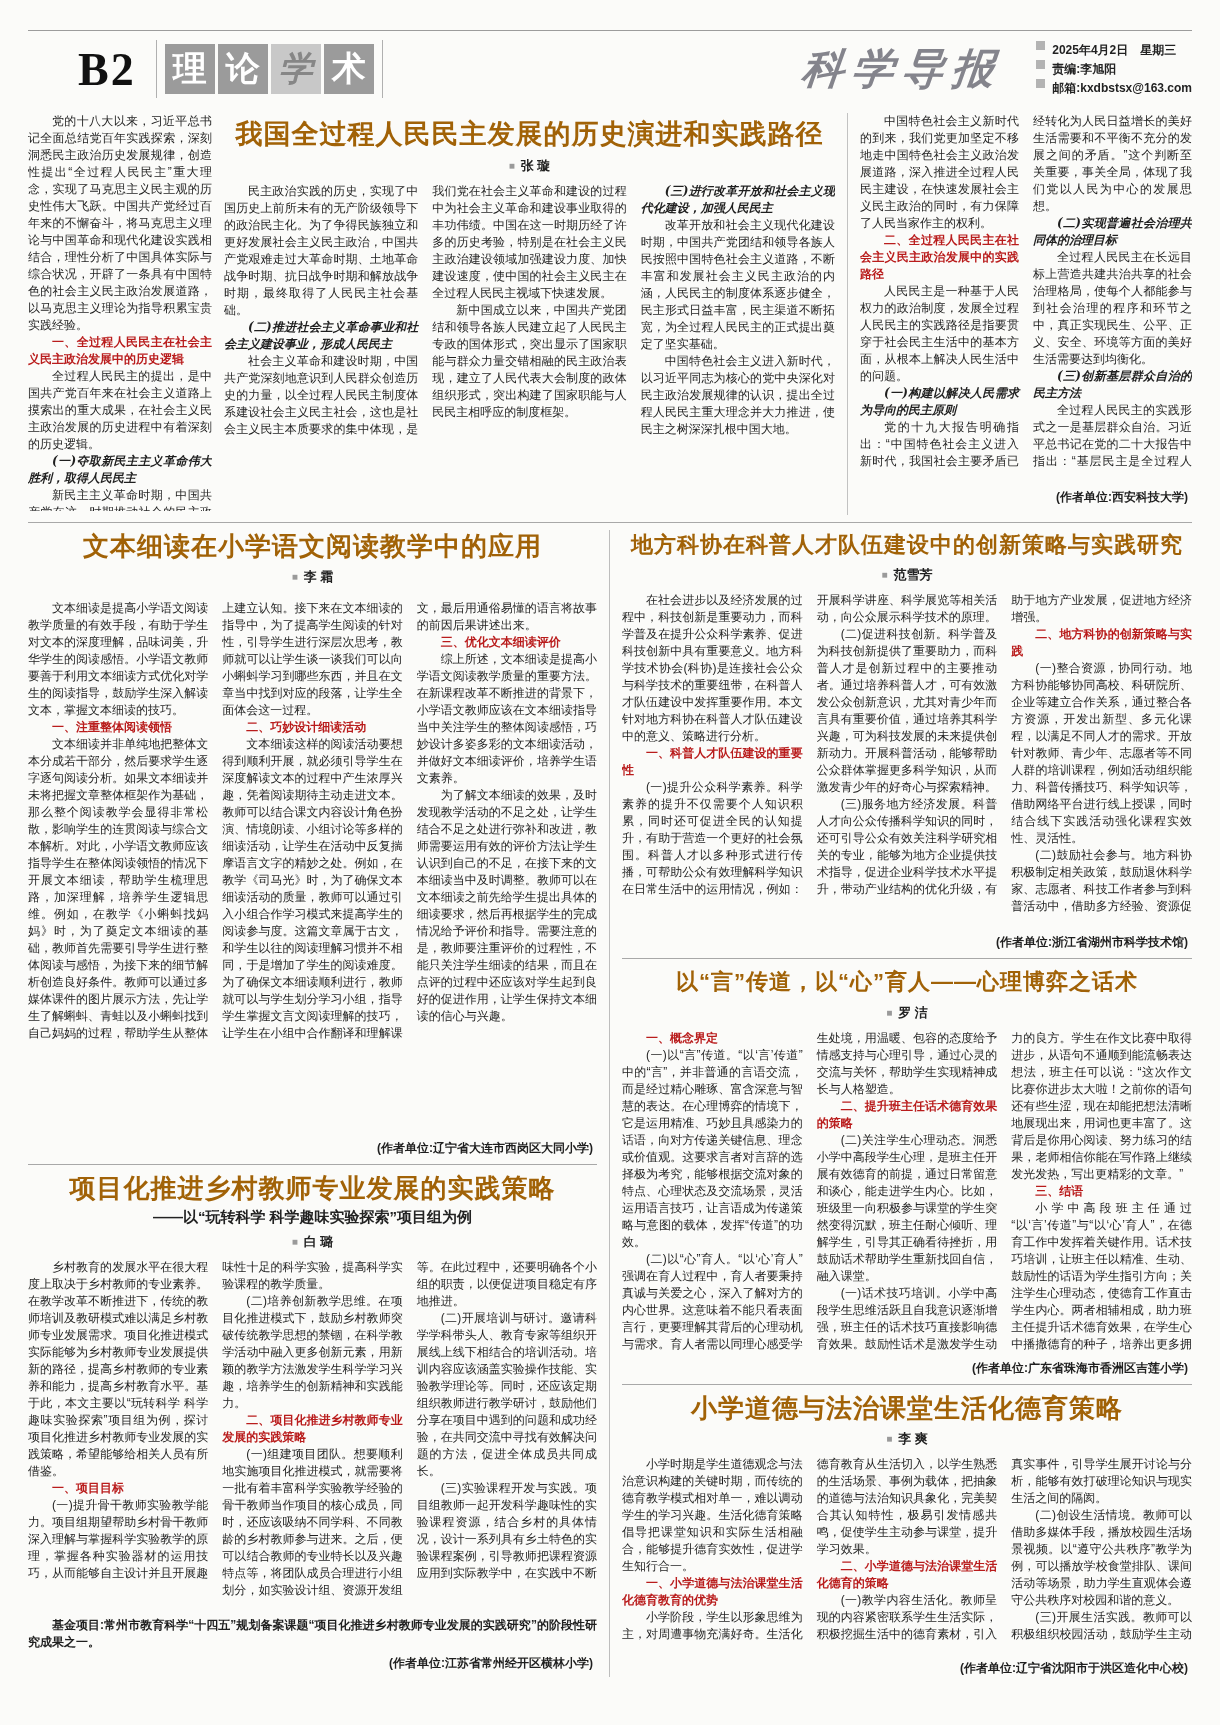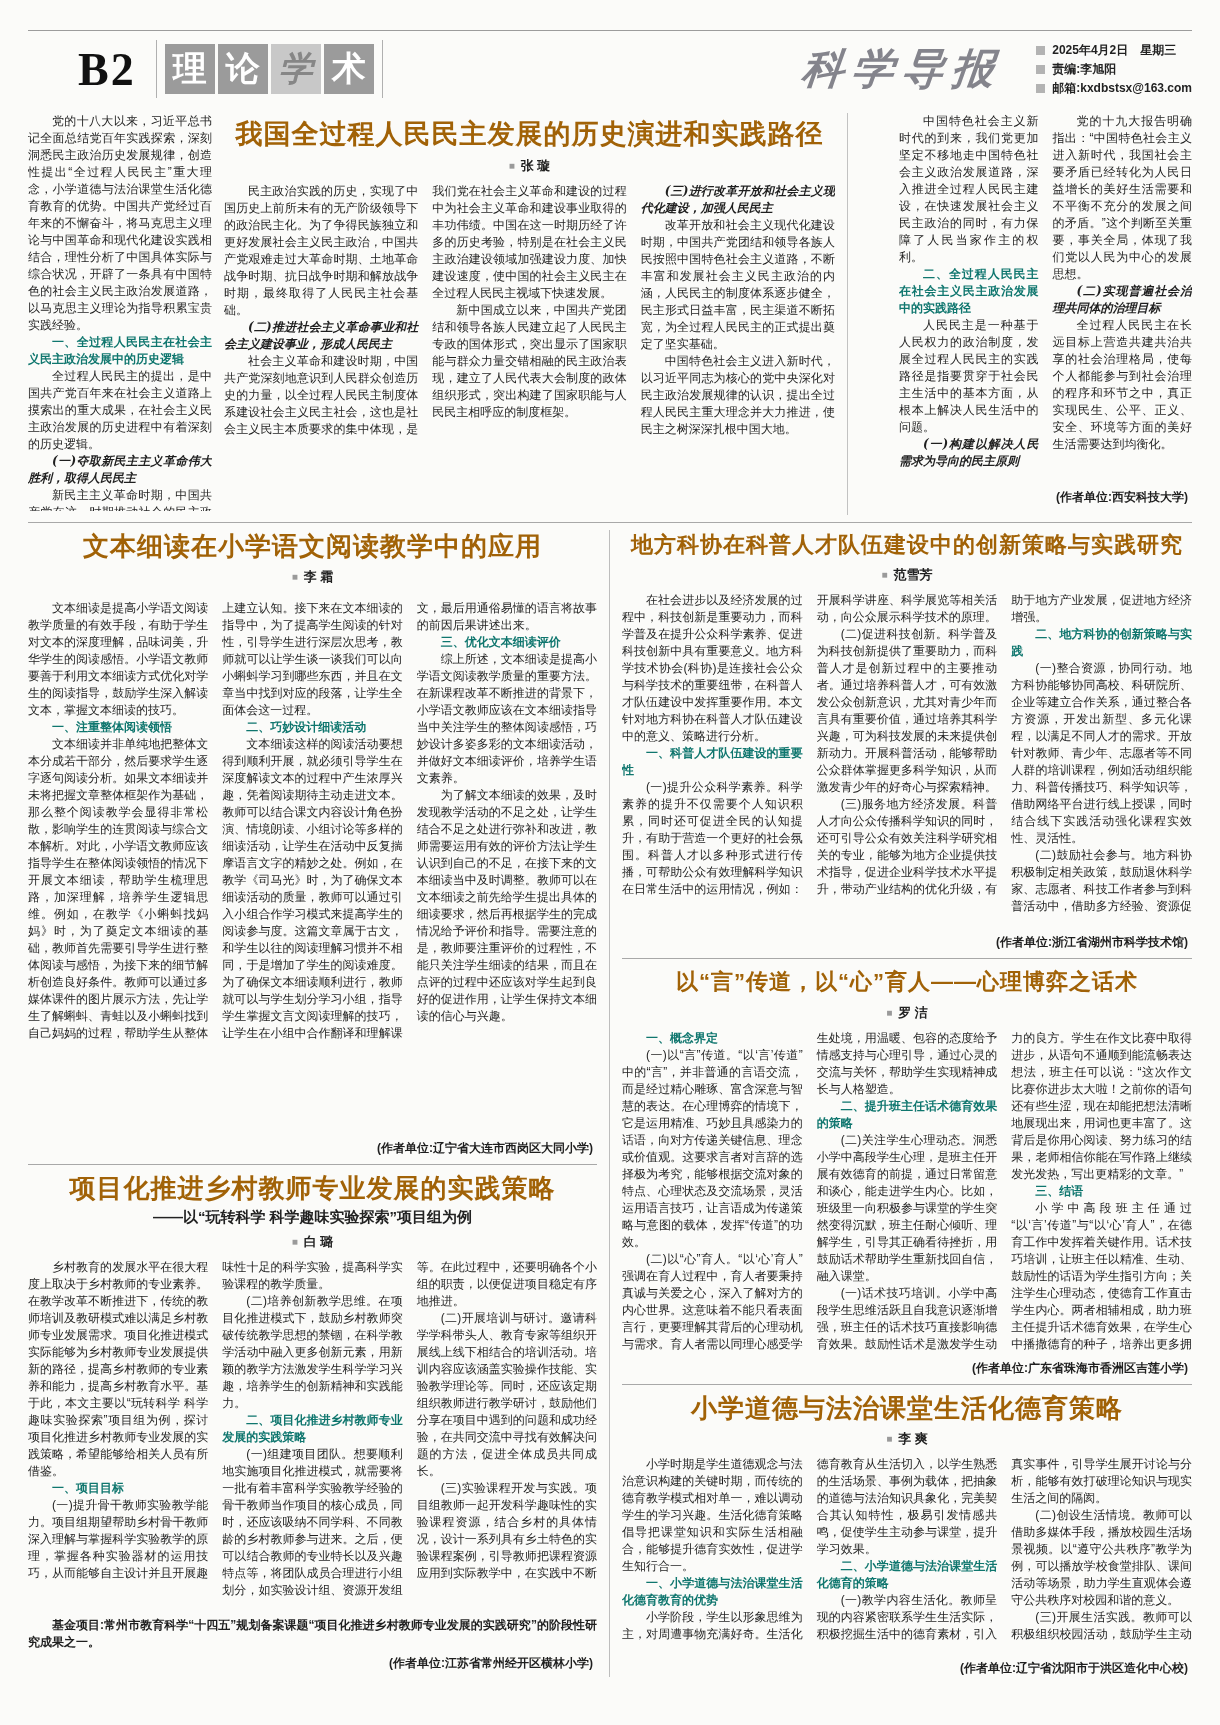--- a/index.html
+++ b/index.html
@@ -13,40 +13,40 @@
            letter-spacing:2px;padding:0 12px 0 50px;}
   .vbar{width:1px;height:58px;background:#b0b0b0;margin:0 8px;}
   .section-boxes{display:flex;gap:3px;}
   .sbox{display:inline-flex;align-items:center;justify-content:center;width:50px;height:50px;
         background:#9b9b9b;color:#fff;font-weight:bold;font-size:34px;}
   .sbox.light{background:#c8c8c8;color:#868686;font-family:"DejaVu Serif",serif;font-style:italic;}
   .spacer{flex:1;}
   .paper-logo{font-family:"DejaVu Serif","Liberation Serif",serif;font-style:italic;font-weight:bold;
               font-size:42px;color:#84848c;letter-spacing:8px;margin-right:34px;transform:skewX(-6deg);}
   .pub-info{font-size:12px;font-weight:bold;color:#222;line-height:19px;white-space:nowrap;}
-  .info-line{display:flex;align-items:center;}
+  .info-line{display:flex;}
   .sq{display:inline-block;width:9px;height:9px;background:#b3b3b3;margin-right:7px;flex:none;}
   
   .rule{border:none;border-top:1px solid #a8a8a8;margin:7px 0;}
   
   .article-title{text-align:center;font-weight:bold;color:#a16207;margin:0;letter-spacing:1px;}
   .t1{font-size:27px;line-height:34px;margin-top:4px;}
   .t2{font-size:26px;line-height:32px;}
   .t3{font-size:22px;line-height:30px;}
   .t4{font-size:22px;line-height:32px;}
   .t5{font-size:26px;line-height:32px;}
   .t6{font-size:26px;line-height:32px;}
   .subtitle{text-align:center;font-weight:bold;font-size:15px;color:#222;margin:4px 0 0;}
   .byline{text-align:center;font-size:13px;font-weight:bold;color:#222;margin:6px 0 8px;}
   .byline .mark{color:#9a9a9a;font-size:10px;margin-right:6px;vertical-align:1px;}
   .cols3{column-count:3;column-gap:14px;overflow:hidden;}
-  .cols2{column-count:2;column-gap:14px;overflow:hidden;margin-left:39px;}
+  .cols2{column-count:2;column-gap:14px;overflow:hidden;}
   .cols1{overflow:hidden;}
   .para{font-size:12px;line-height:17px;text-align:justify;text-indent:2em;margin:0;word-break:break-all;}
-  .para.h2{font-weight:bold;color:#0f766e;}
+  .para.h2{font-weight:bold;color:#b91c1c;}
   .para.h3{font-family:"DejaVu Serif","Liberation Serif",serif;font-style:italic;font-weight:bold;text-indent:2em;}
   .author-unit{text-align:right;font-weight:bold;font-size:12px;line-height:18px;padding:3px 4px 0 0;}
   .fund{font-weight:bold;font-size:12px;line-height:17px;text-align:justify;text-indent:2em;margin-top:2px;}
   
   .article-top{display:flex;height:402px;margin-top:8px;}
   .a1-left{width:184px;height:398px;}
   .a1-mid{flex:1;padding:0 12px;}
   .a1-mid-body{height:306px;margin-top:4px;}
   .a1-right{width:332px;border-left:1px solid #c2c2c2;padding-left:12px;}
   .a1-right-body{height:372px;}
@@ -91,21 +91,21 @@
         </div>
       <div class="info-line">
           <span class="sq"></span>
           <span>邮箱:kxdbstsx@163.com</span>
         </div>
     </div>
   </header>
 
   <section class="article-top">
     <div class="a1-left cols1">
-        <div class="para p">党的十八大以来，习近平总书记全面总结党百年实践探索，深刻洞悉民主政治历史发展规律，创造性提出“全过程人民民主”重大理念，小学道德与法治课堂生活化德育教育的优势。中国共产党经过百年来的不懈奋斗，将马克思主义理论与中国革命和现代化建设实践相结合，理性分析了中国具体实际与综合状况，开辟了一条具有中国特色的社会主义民主政治发展道路，以马克思主义理论为指导积累宝贵实践经验。</div>
+        <div class="para p">党的十八大以来，习近平总书记全面总结党百年实践探索，深刻洞悉民主政治历史发展规律，创造性提出“全过程人民民主”重大理念，实现了马克思主义民主观的历史性伟大飞跃。中国共产党经过百年来的不懈奋斗，将马克思主义理论与中国革命和现代化建设实践相结合，理性分析了中国具体实际与综合状况，开辟了一条具有中国特色的社会主义民主政治发展道路，以马克思主义理论为指导积累宝贵实践经验。</div>
         <div class="para h2">一、全过程人民民主在社会主义民主政治发展中的历史逻辑</div>
         <div class="para p">全过程人民民主的提出，是中国共产党百年来在社会主义道路上摸索出的重大成果，在社会主义民主政治发展的历史进程中有着深刻的历史逻辑。</div>
         <div class="para h3">(一)夺取新民主主义革命伟大胜利，取得人民民主</div>
         <div class="para p">新民主主义革命时期，中国共产党在这一时期推动社会的民主政治建设上需要维护最广大人民的利益，提出了一些具体的制度方案。在革命过程中，要维护无产阶级领导下人民当家作主的地位，从而建立无产阶级领导下的新型民主政治的雏形，区别于“少数人享有”的资产阶级民主模式，通过各领域的无产阶级领导下对民主监督，预防无产阶级夺取政权之后又失去政权。</div>
       </div>
     <div class="a1-mid">
       <h1 class="article-title t1">我国全过程人民民主发展的历史演进和实践路径</h1>
       <div class="byline"><span class="mark">■</span><span>张 璇</span></div>
       <div class="cols3 a1-mid-body">
           <div class="para p">民主政治实践的历史，实现了中国历史上前所未有的无产阶级领导下的政治民主化。为了争得民族独立和更好发展社会主义民主政治，中国共产党艰难走过大革命时期、土地革命战争时期、抗日战争时期和解放战争时期，最终取得了人民民主社会基础。</div>

